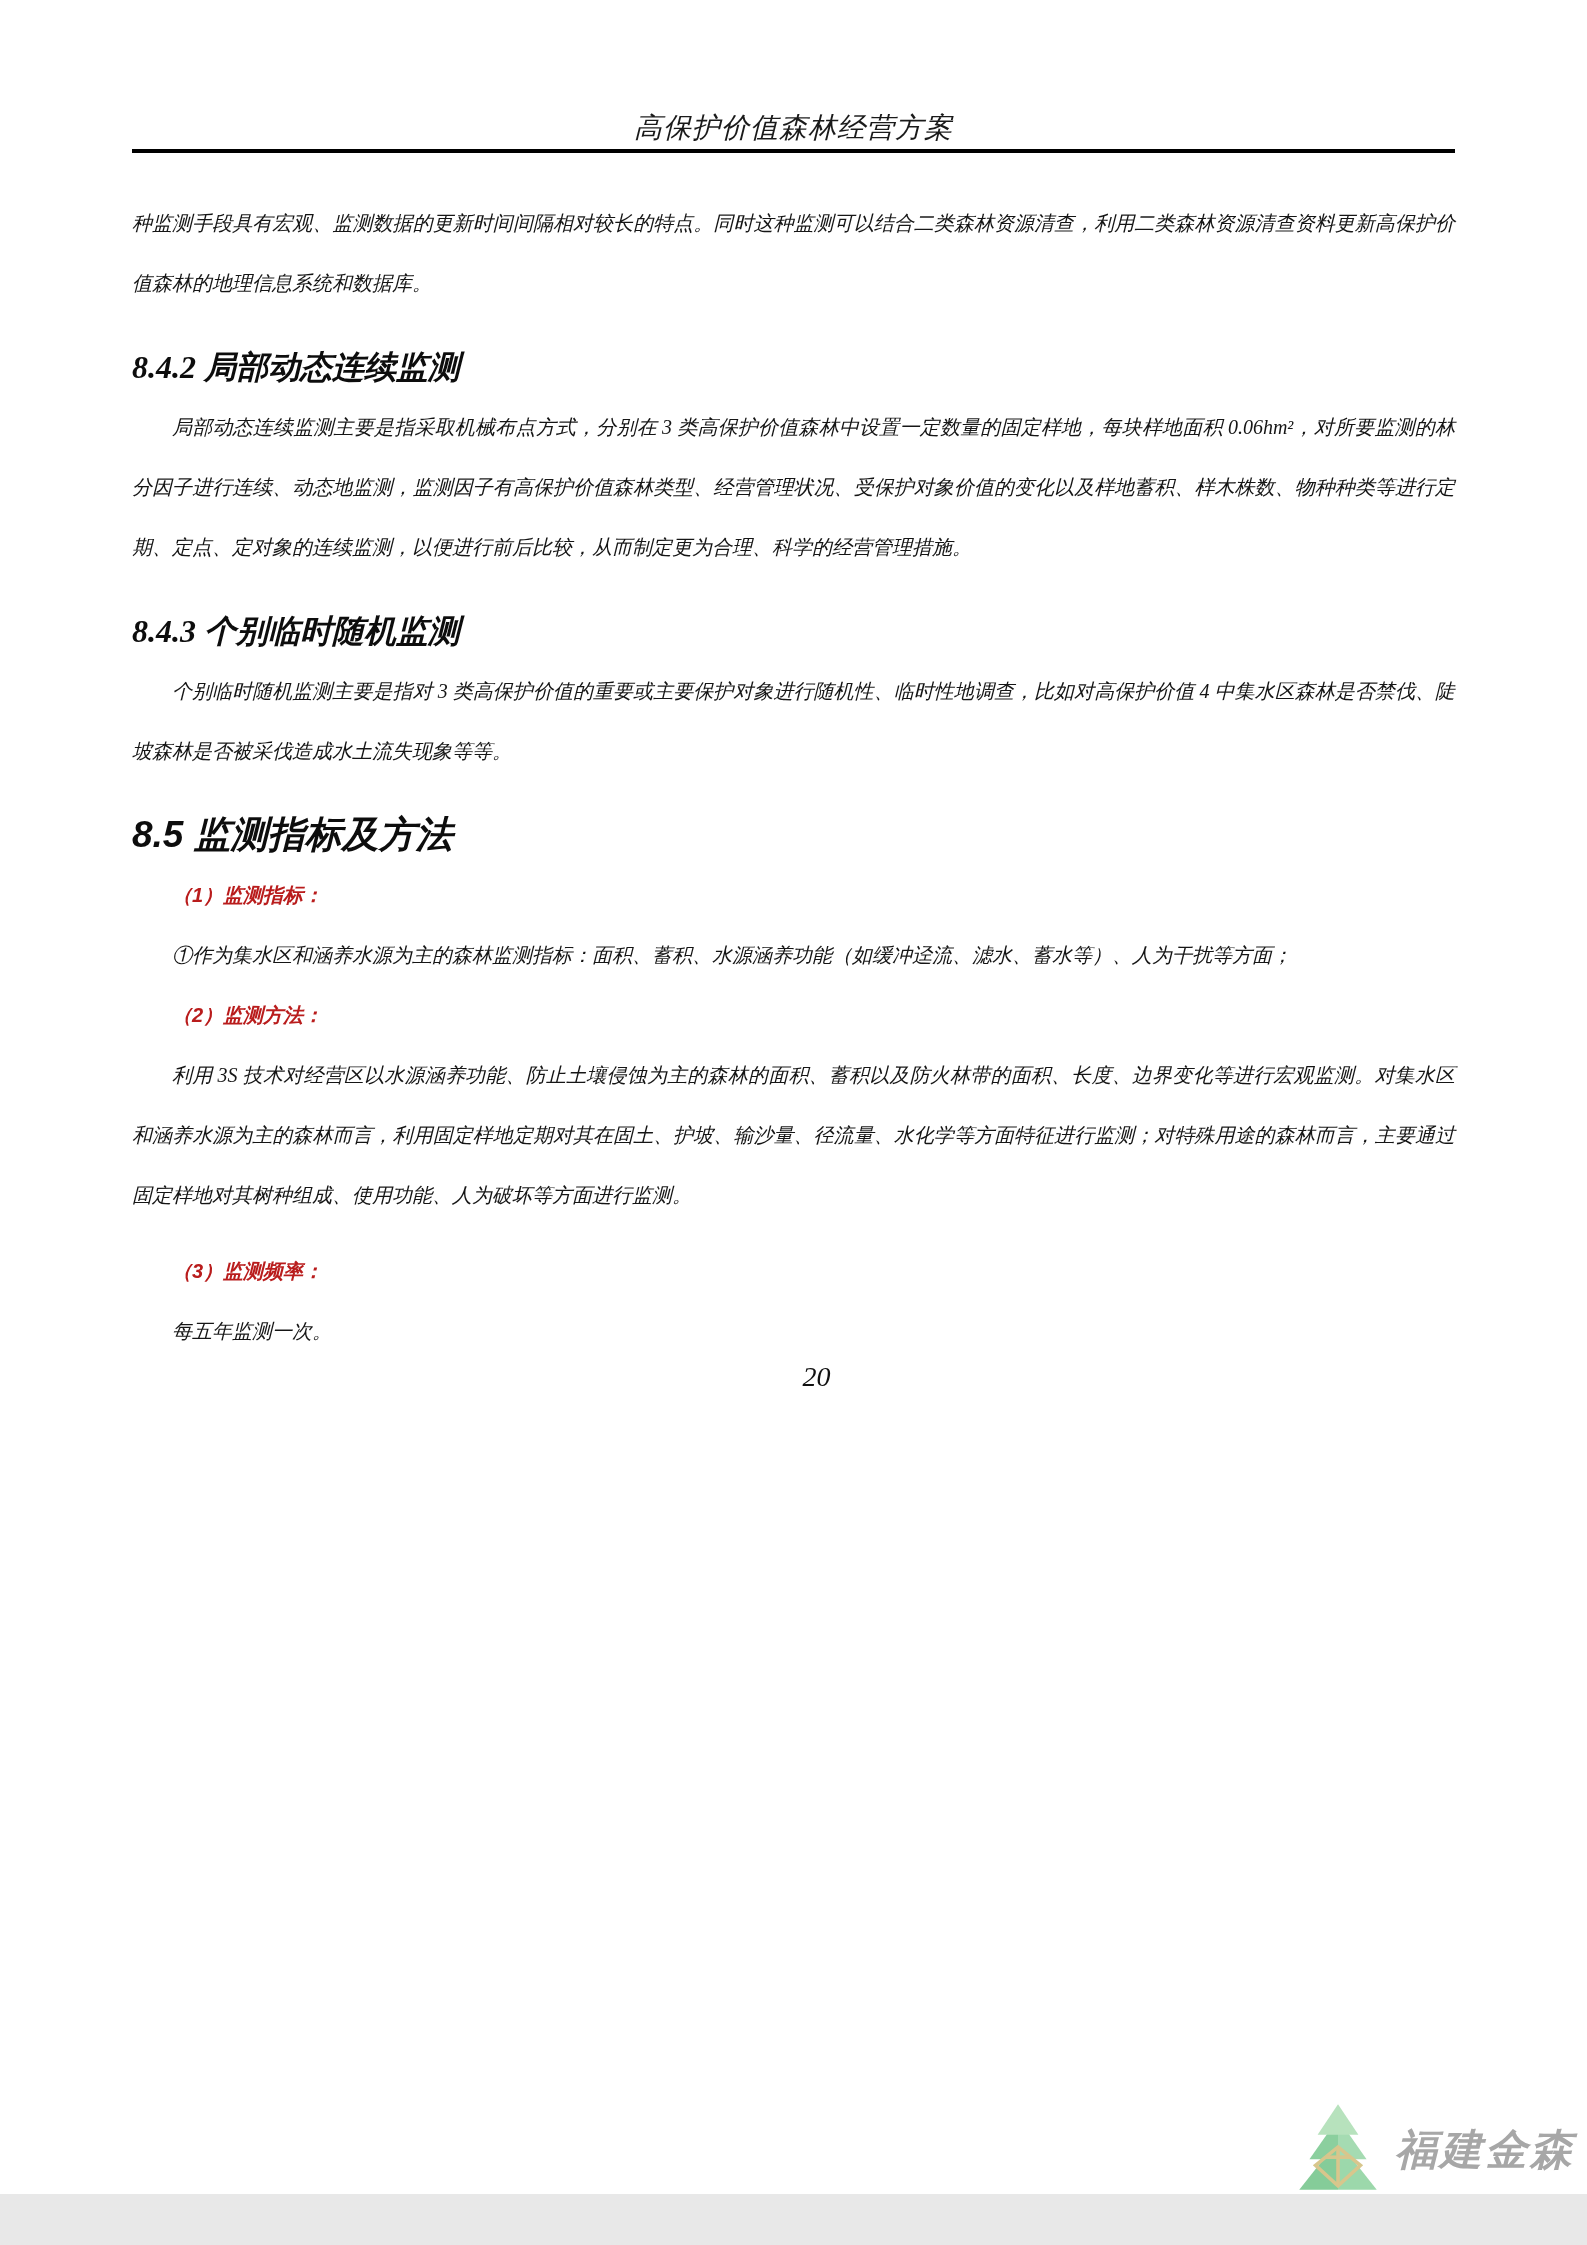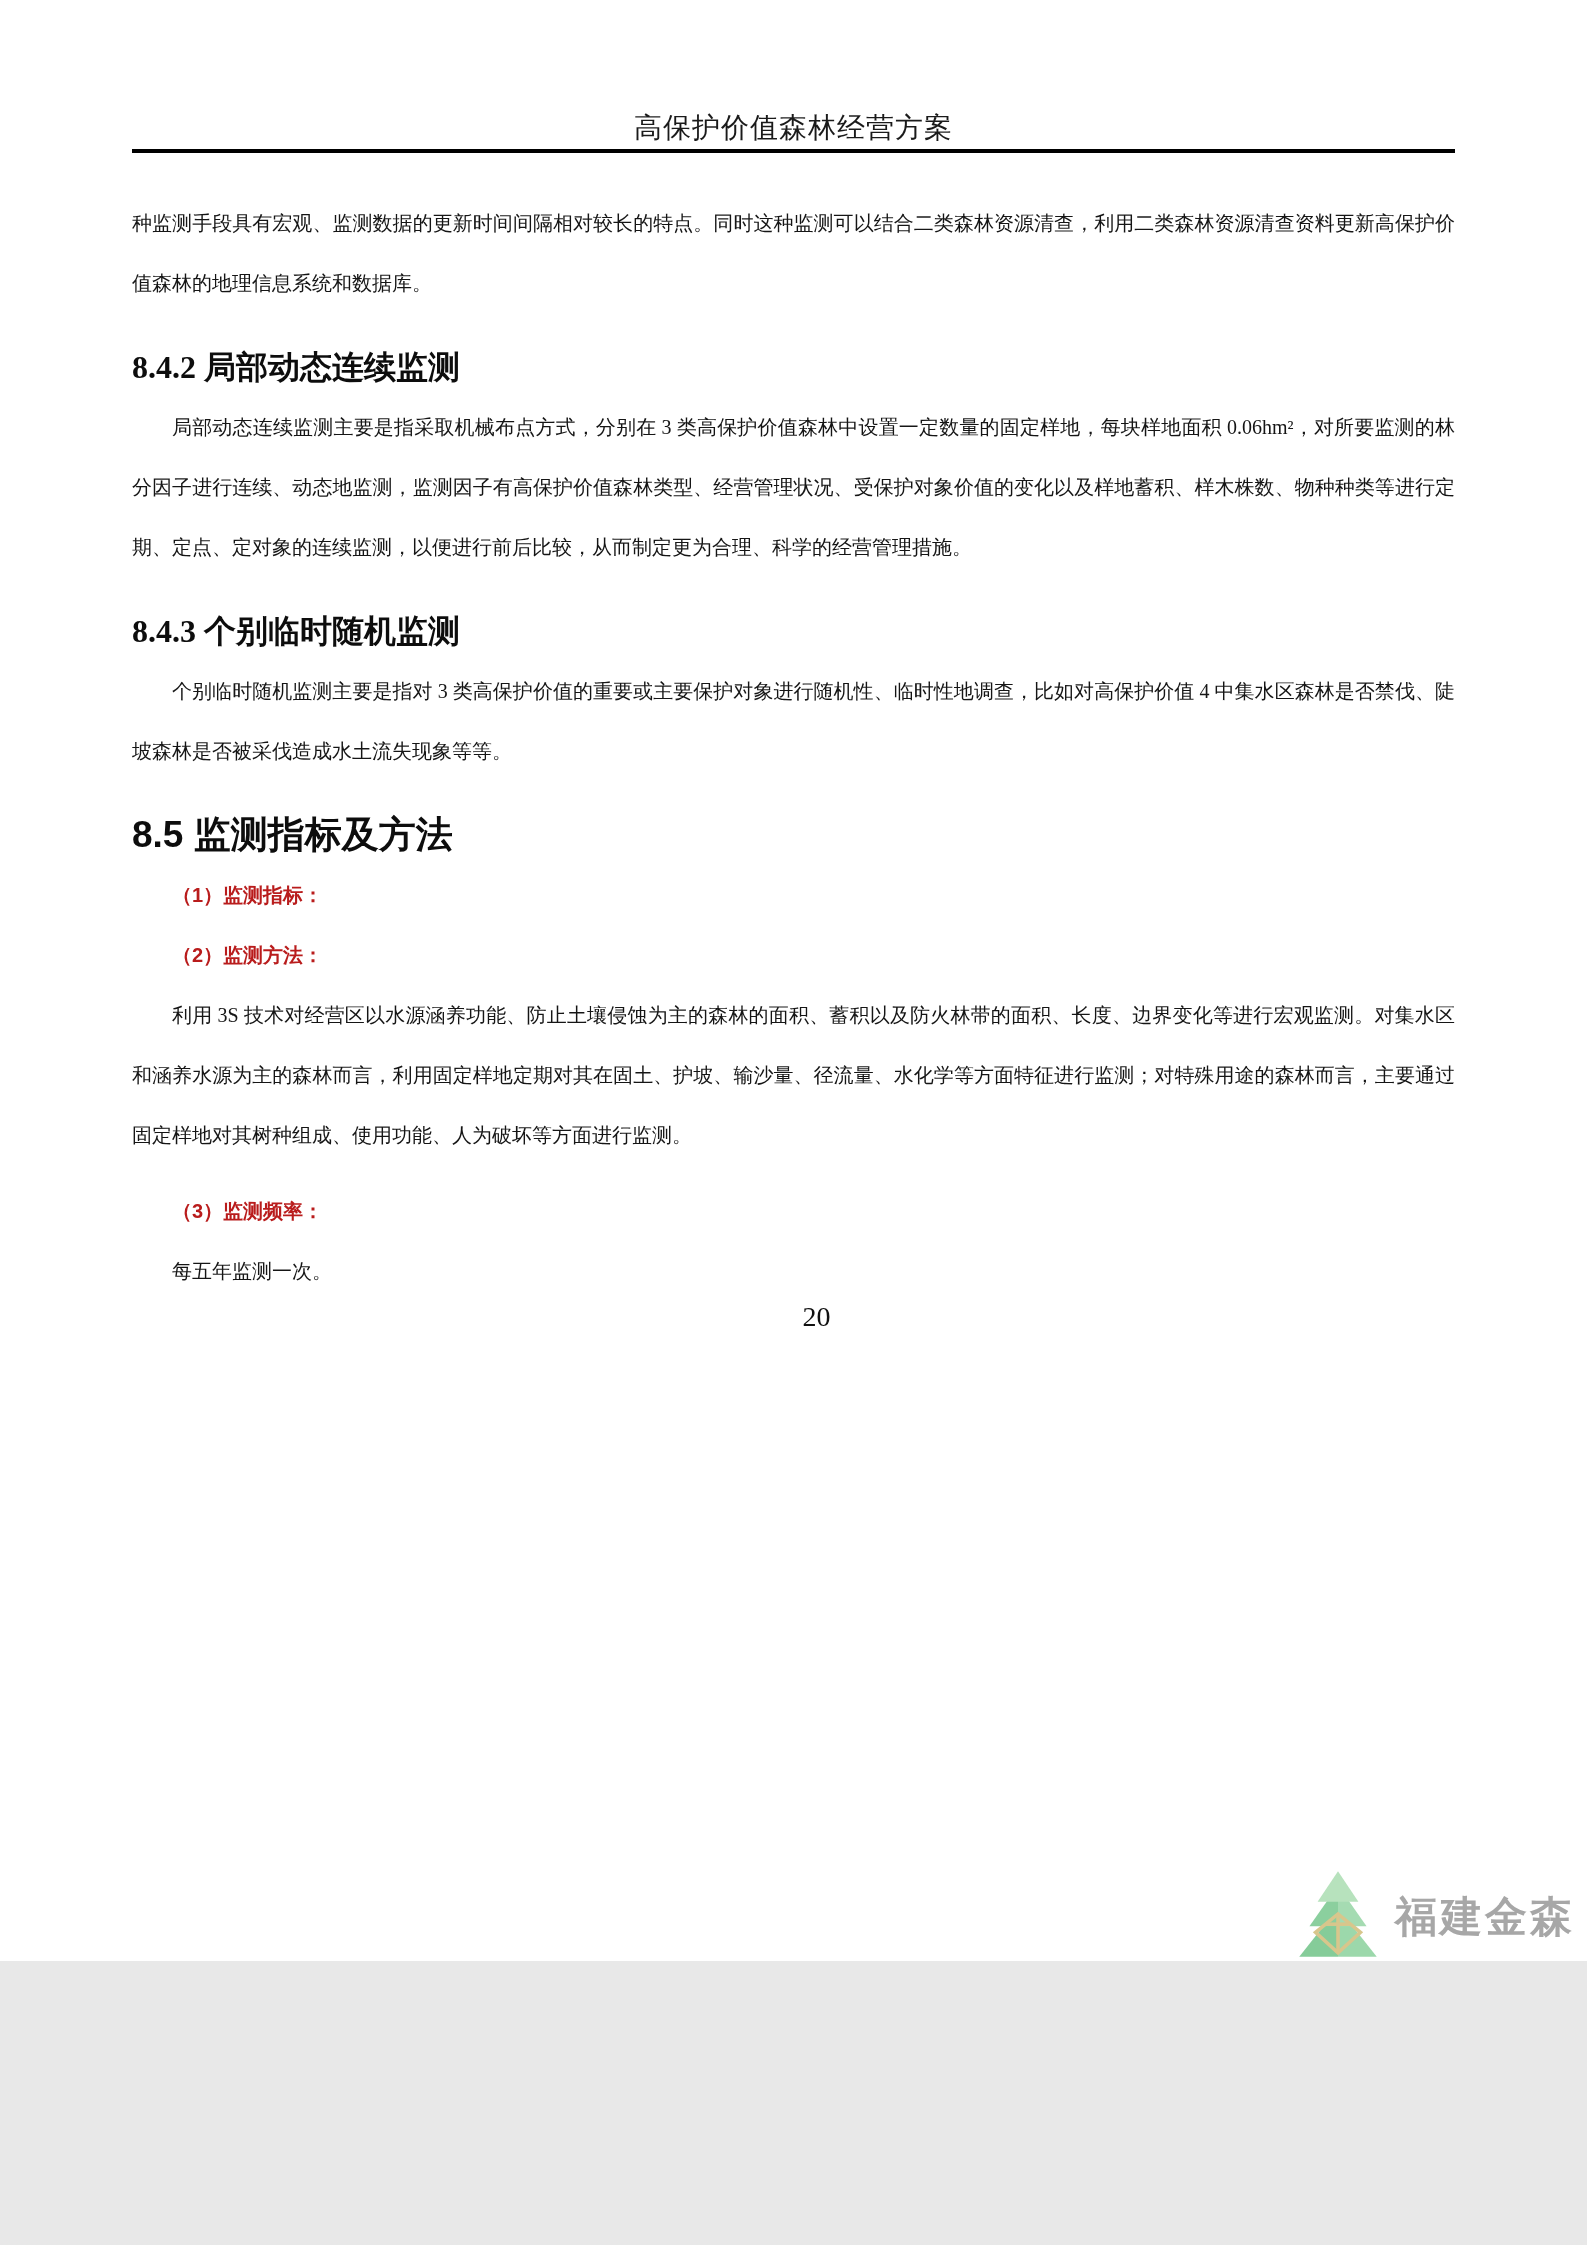--- a/index.html
+++ b/index.html
@@ -1,23 +1,24 @@
 <!DOCTYPE html>
 <html><head>
 <meta charset="utf-8">
 <style>
   html,body { margin:0; padding:0; background:#e8e8e8; }
   .page {
     position:relative;
-    width:1587px; height:1961px;
+    width:1587px; height:2194px;
     margin:0 auto;
     background:#ffffff;
     color:#111111;
     font-family:"Liberation Serif","DejaVu Serif",serif;
     overflow:hidden;
+    font-style:italic;
   }
   .header { padding:112px 132px 0 132px; text-align:center; }
   .header-title { font-size:28px; line-height:32px; letter-spacing:1px; color:#1a1a1a; }
   .header-rule { border-bottom:4px solid #000000; margin:5px 132px 0 132px; }
 
   main { padding:0 132px; }
   .body {
     font-size:20px; line-height:60px; margin:0;
     text-align:justify; color:#151515;
   }
@@ -69,20 +70,21 @@
     <h3 class="sec3">8.4.2 局部动态连续监测</h3>
     <p class="body indent">局部动态连续监测主要是指采取机械布点方式，分别在 3 类高保护价值森林中设置一定数量的固定样地，每块样地面积 0.06hm²，对所要监测的林分因子进行连续、动态地监测，监测因子有高保护价值森林类型、经营管理状况、受保护对象价值的变化以及样地蓄积、样木株数、物种种类等进行定期、定点、定对象的连续监测，以便进行前后比较，从而制定更为合理、科学的经营管理措施。</p>
 
     <h3 class="sec3 mt16">8.4.3 个别临时随机监测</h3>
     <p class="body indent">个别临时随机监测主要是指对 3 类高保护价值的重要或主要保护对象进行随机性、临时性地调查，比如对高保护价值 4 中集水区森林是否禁伐、陡坡森林是否被采伐造成水土流失现象等等。</p>
 
     <h2 class="sec2">8.5 监测指标及方法</h2>
 
 
     <p class="body indent sub">（1）监测指标：</p>
+    <p class="body indent">①作为集水区和涵养水源为主的森林监测指标：面积、蓄积、水源涵养功能（如缓冲迳流、滤水、蓄水等）、人为干扰等方面；</p>
 
     <p class="body indent sub">（2）监测方法：</p>
     <p class="body indent">利用 3S 技术对经营区以水源涵养功能、防止土壤侵蚀为主的森林的面积、蓄积以及防火林带的面积、长度、边界变化等进行宏观监测。对集水区和涵养水源为主的森林而言，利用固定样地定期对其在固土、护坡、输沙量、径流量、水化学等方面特征进行监测；对特殊用途的森林而言，主要通过固定样地对其树种组成、使用功能、人为破坏等方面进行监测。</p>
 
     <p class="body indent sub mt16">（3）监测频率：</p>
     <p class="body indent">每五年监测一次。</p>
   </main>
 
   <div class="page-number">20</div>
 

